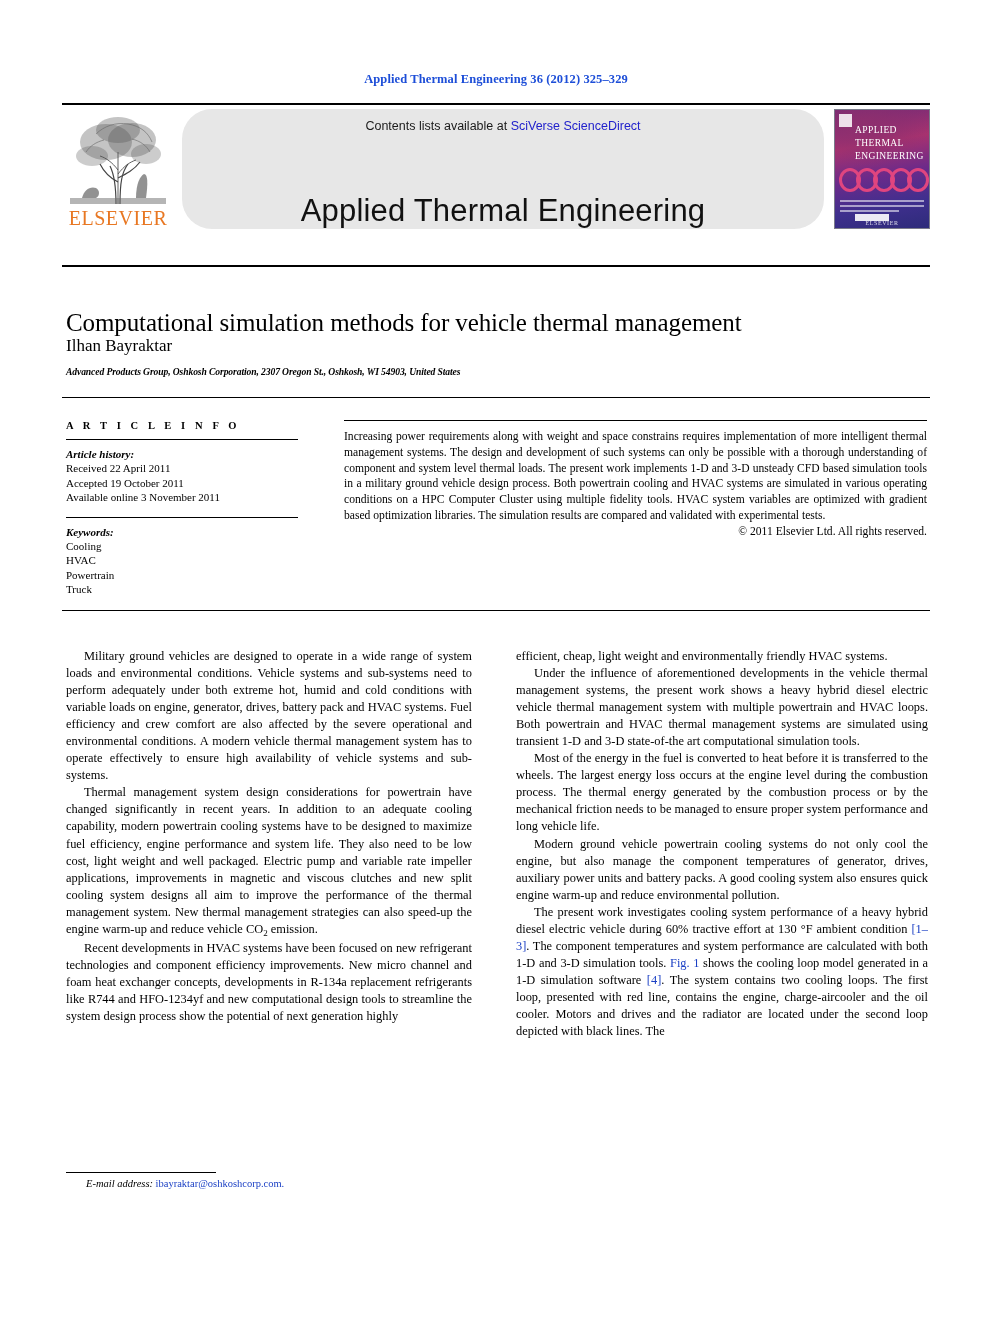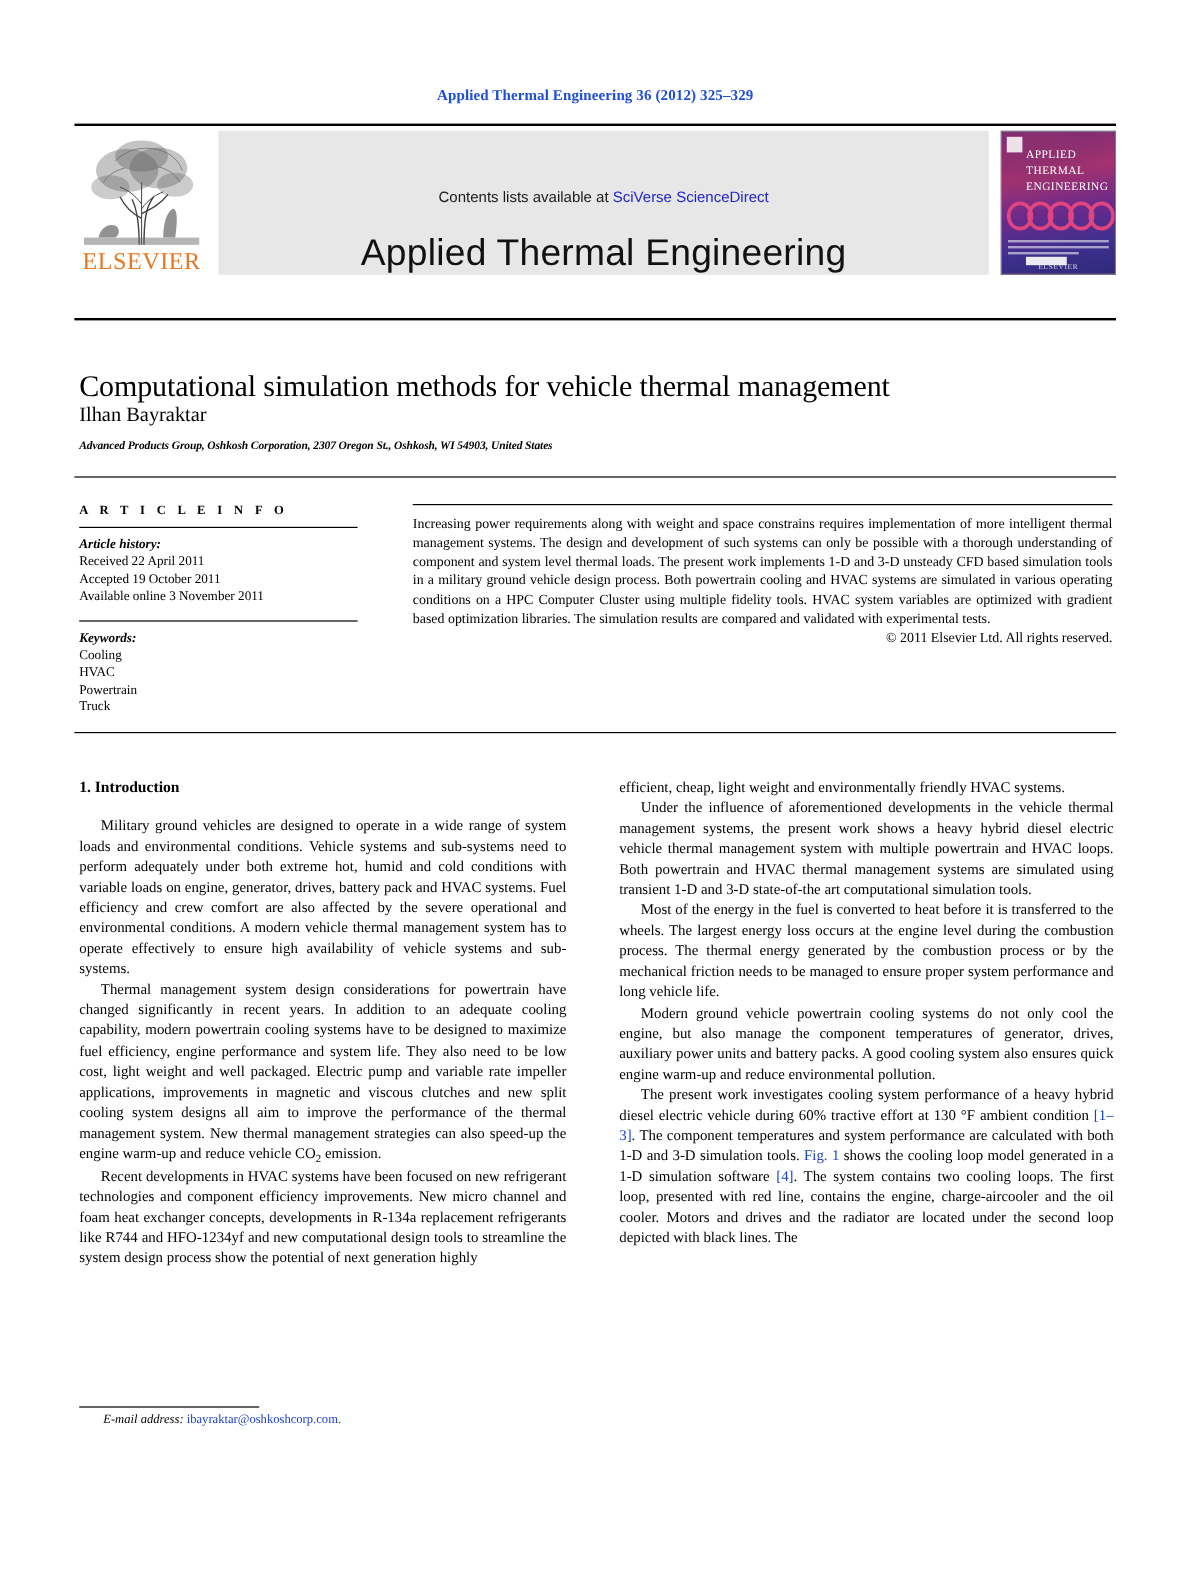--- a/index.html
+++ b/index.html
@@ -84,23 +84,24 @@
 
   
   .banner-mid {
     flex: 1 1 auto;
     background: #e7e7e7;
     position: relative;
     margin: 0 10px 0 8px;
     display: flex;
     flex-direction: column;
     align-items: center;
-    justify-content: flex-end;
+    justify-content: space-between;
     padding-top: 10px;
     box-sizing: border-box;
+    border-radius: 30px;
   }
   .contents-line {
     font-family: "Liberation Sans", sans-serif;
     font-size: 12.5px;
     color: #1a1a1a;
   }
   .contents-line .sd-link {
     color: #2222cc;
   }
   .journal-title {
@@ -502,21 +503,20 @@
 
   <div class="abs-col">
     <div class="sec-rule"></div>
     <div class="abs-text">Increasing power requirements along with weight and space constrains requires implementation of more intelligent thermal management systems. The design and development of such systems can only be possible with a thorough understanding of component and system level thermal loads. The present work implements 1-D and 3-D unsteady CFD based simulation tools in a military ground vehicle design process. Both powertrain cooling and HVAC systems are simulated in various operating conditions on a HPC Computer Cluster using multiple fidelity tools. HVAC system variables are optimized with gradient based optimization libraries. The simulation results are compared and validated with experimental tests.</div>
     <div class="abs-copy">© 2011 Elsevier Ltd. All rights reserved.</div>
   </div>
 
   <div class="rule-body-top"></div>
 
   <div class="body-left">
-    <div class="sec-head">1.  Introduction</div>
     <p class="body">Military ground vehicles are designed to operate in a wide range of system loads and environmental conditions. Vehicle systems and sub-systems need to perform adequately under both extreme hot, humid and cold conditions with variable loads on engine, generator, drives, battery pack and HVAC systems. Fuel efficiency and crew comfort are also affected by the severe operational and environmental conditions. A modern vehicle thermal management system has to operate effectively to ensure high availability of vehicle systems and sub-systems.</p>
     <p class="body"><span>Thermal management system design considerations for powertrain have changed significantly in recent years. In addition to an adequate cooling capability, modern powertrain cooling systems have to be designed to maximize fuel efficiency, engine performance and system life. They also need to be low cost, light weight and well packaged. Electric pump and variable rate impeller applications, improvements in magnetic and viscous clutches and new split cooling system designs all aim to improve the performance of the thermal management system. New thermal management strategies can also speed-up the engine warm-up and reduce vehicle CO</span><sub>2</sub><span> emission.</span></p>
     <p class="body">Recent developments in HVAC systems have been focused on new refrigerant technologies and component efficiency improvements. New micro channel and foam heat exchanger concepts, developments in R-134a replacement refrigerants like R744 and HFO-1234yf and new computational design tools to streamline the system design process show the potential of next generation highly</p>
   </div>
 
   <div class="body-right">
     <p class="body noindent">efficient, cheap, light weight and environmentally friendly HVAC systems.</p>
     <p class="body">Under the influence of aforementioned developments in the vehicle thermal management systems, the present work shows a heavy hybrid diesel electric vehicle thermal management system with multiple powertrain and HVAC loops. Both powertrain and HVAC thermal management systems are simulated using transient 1-D and 3-D state-of-the art computational simulation tools.</p>
     <p class="body">Most of the energy in the fuel is converted to heat before it is transferred to the wheels. The largest energy loss occurs at the engine level during the combustion process. The thermal energy generated by the combustion process or by the mechanical friction needs to be managed to ensure proper system performance and long vehicle life.</p>
     <p class="body">Modern ground vehicle powertrain cooling systems do not only cool the engine, but also manage the component temperatures of generator, drives, auxiliary power units and battery packs. A good cooling system also ensures quick engine warm-up and reduce environmental pollution.</p>

